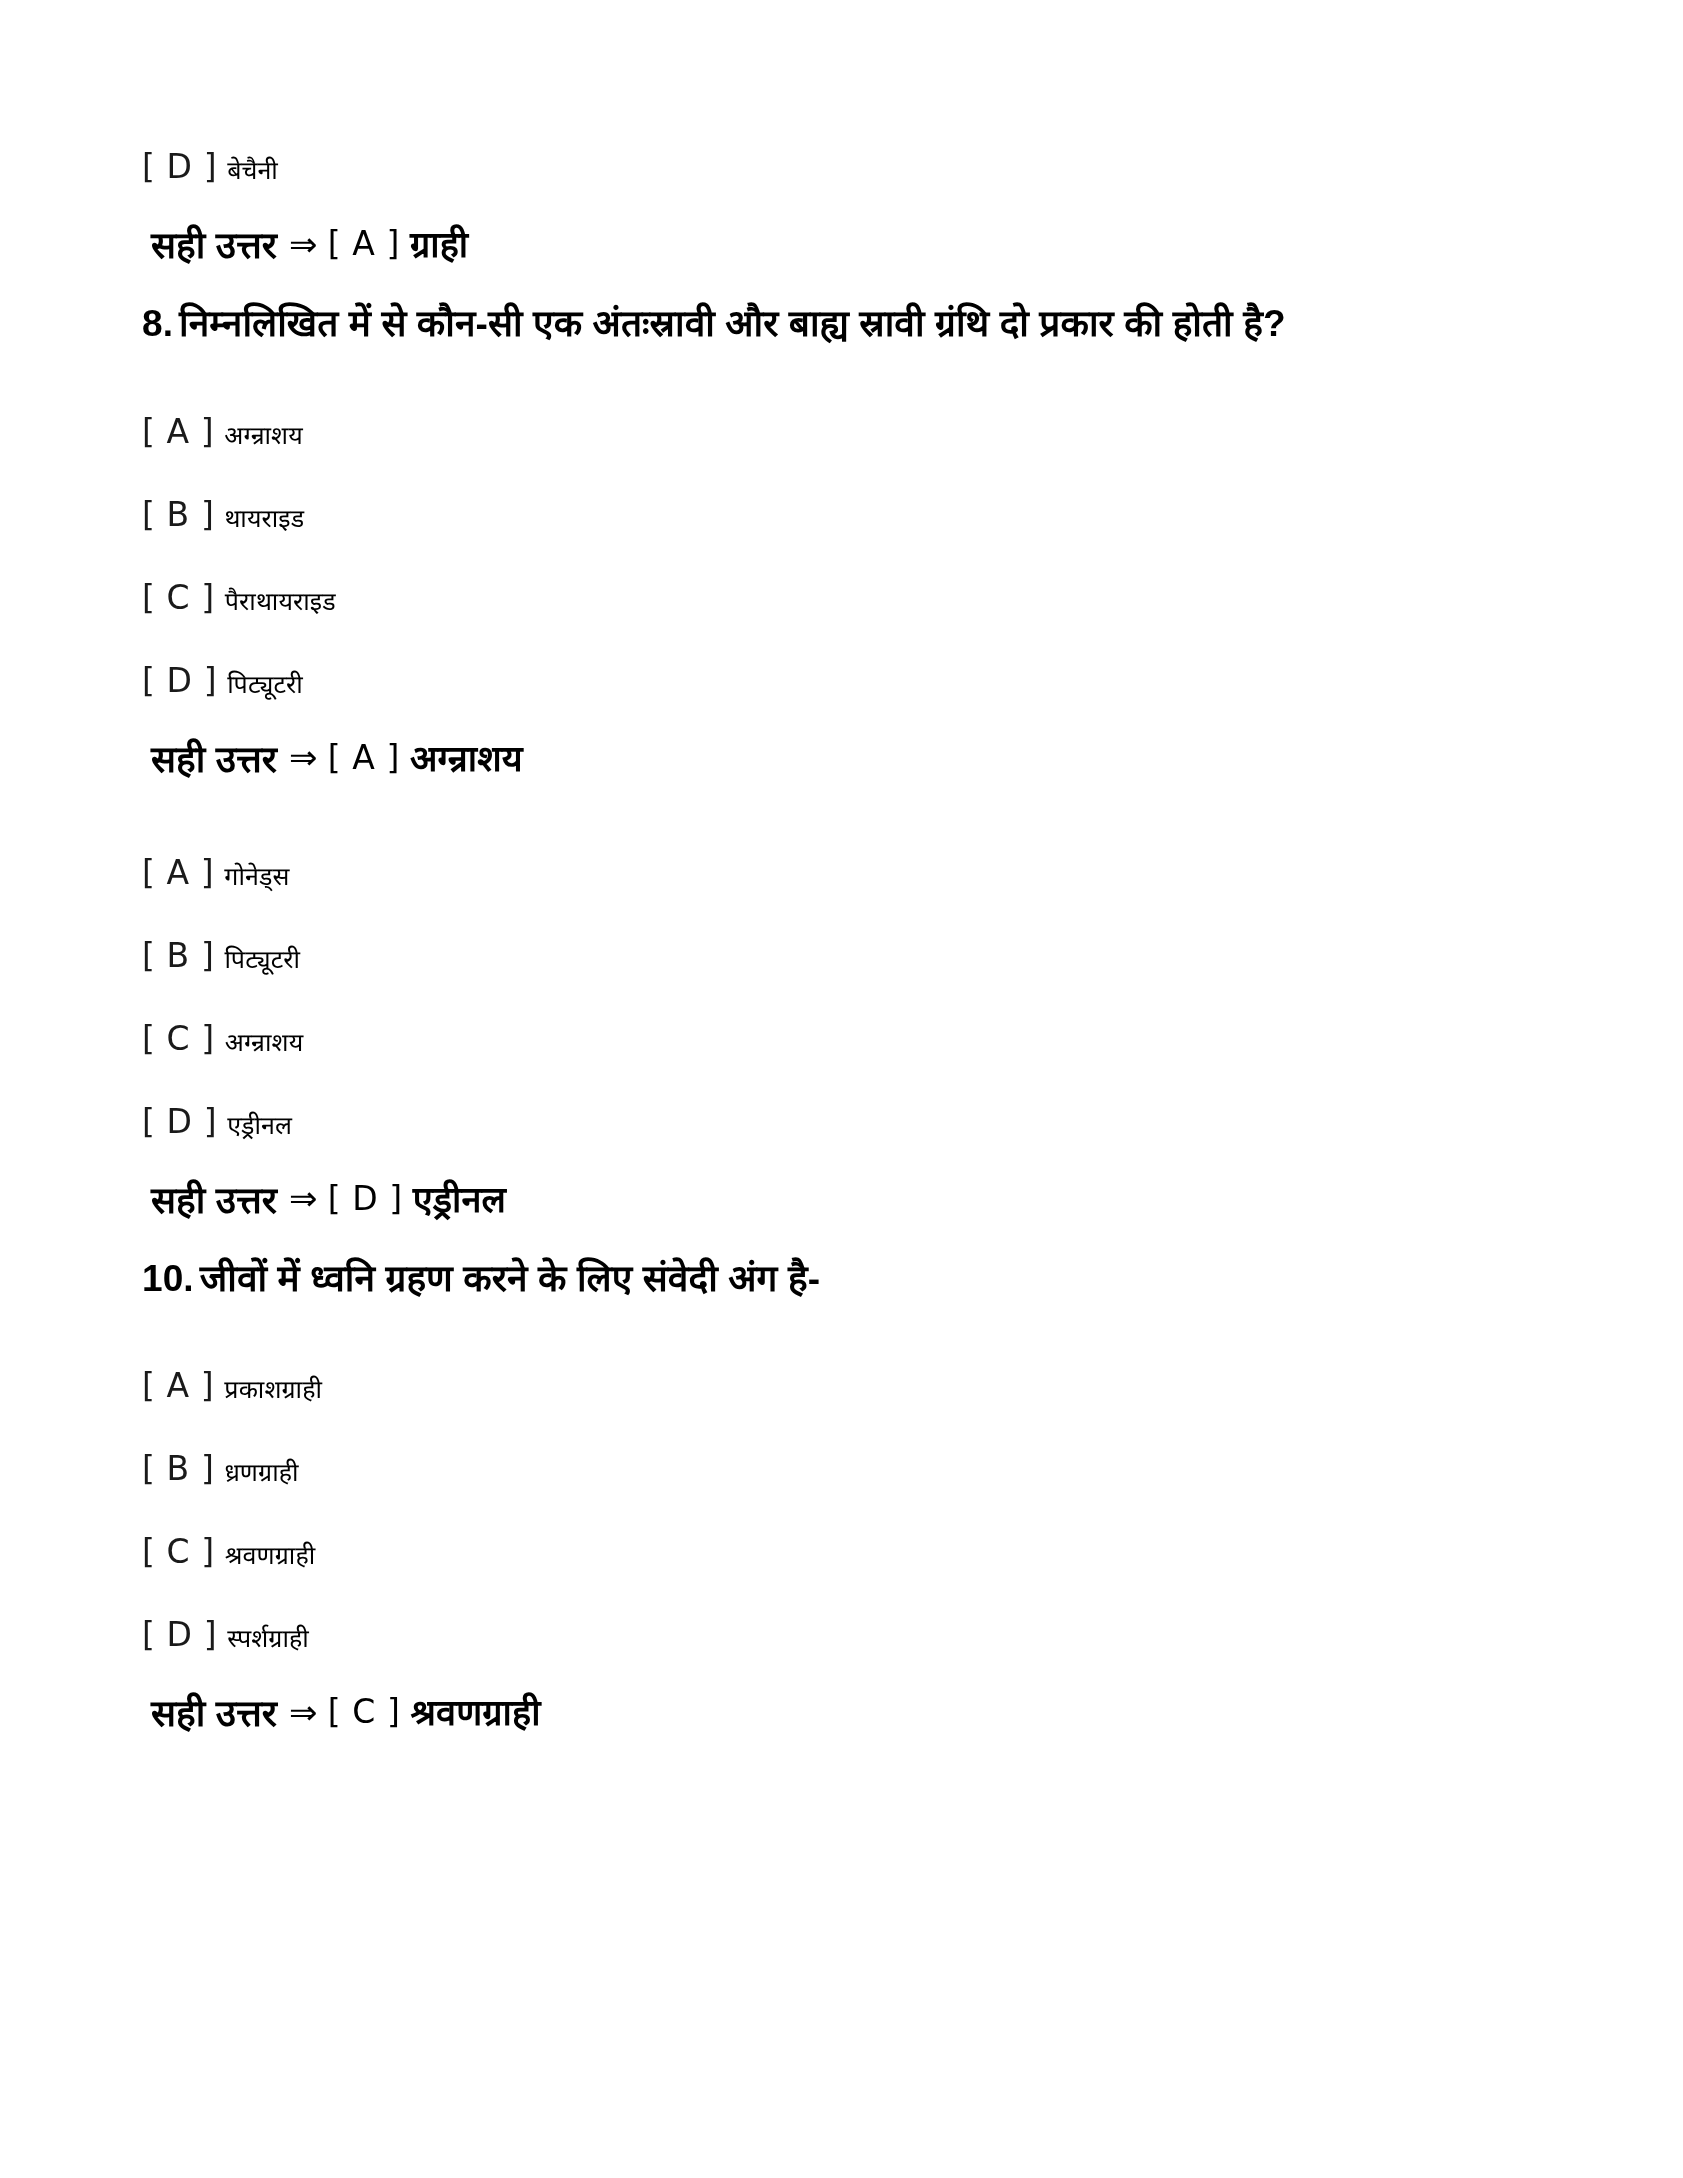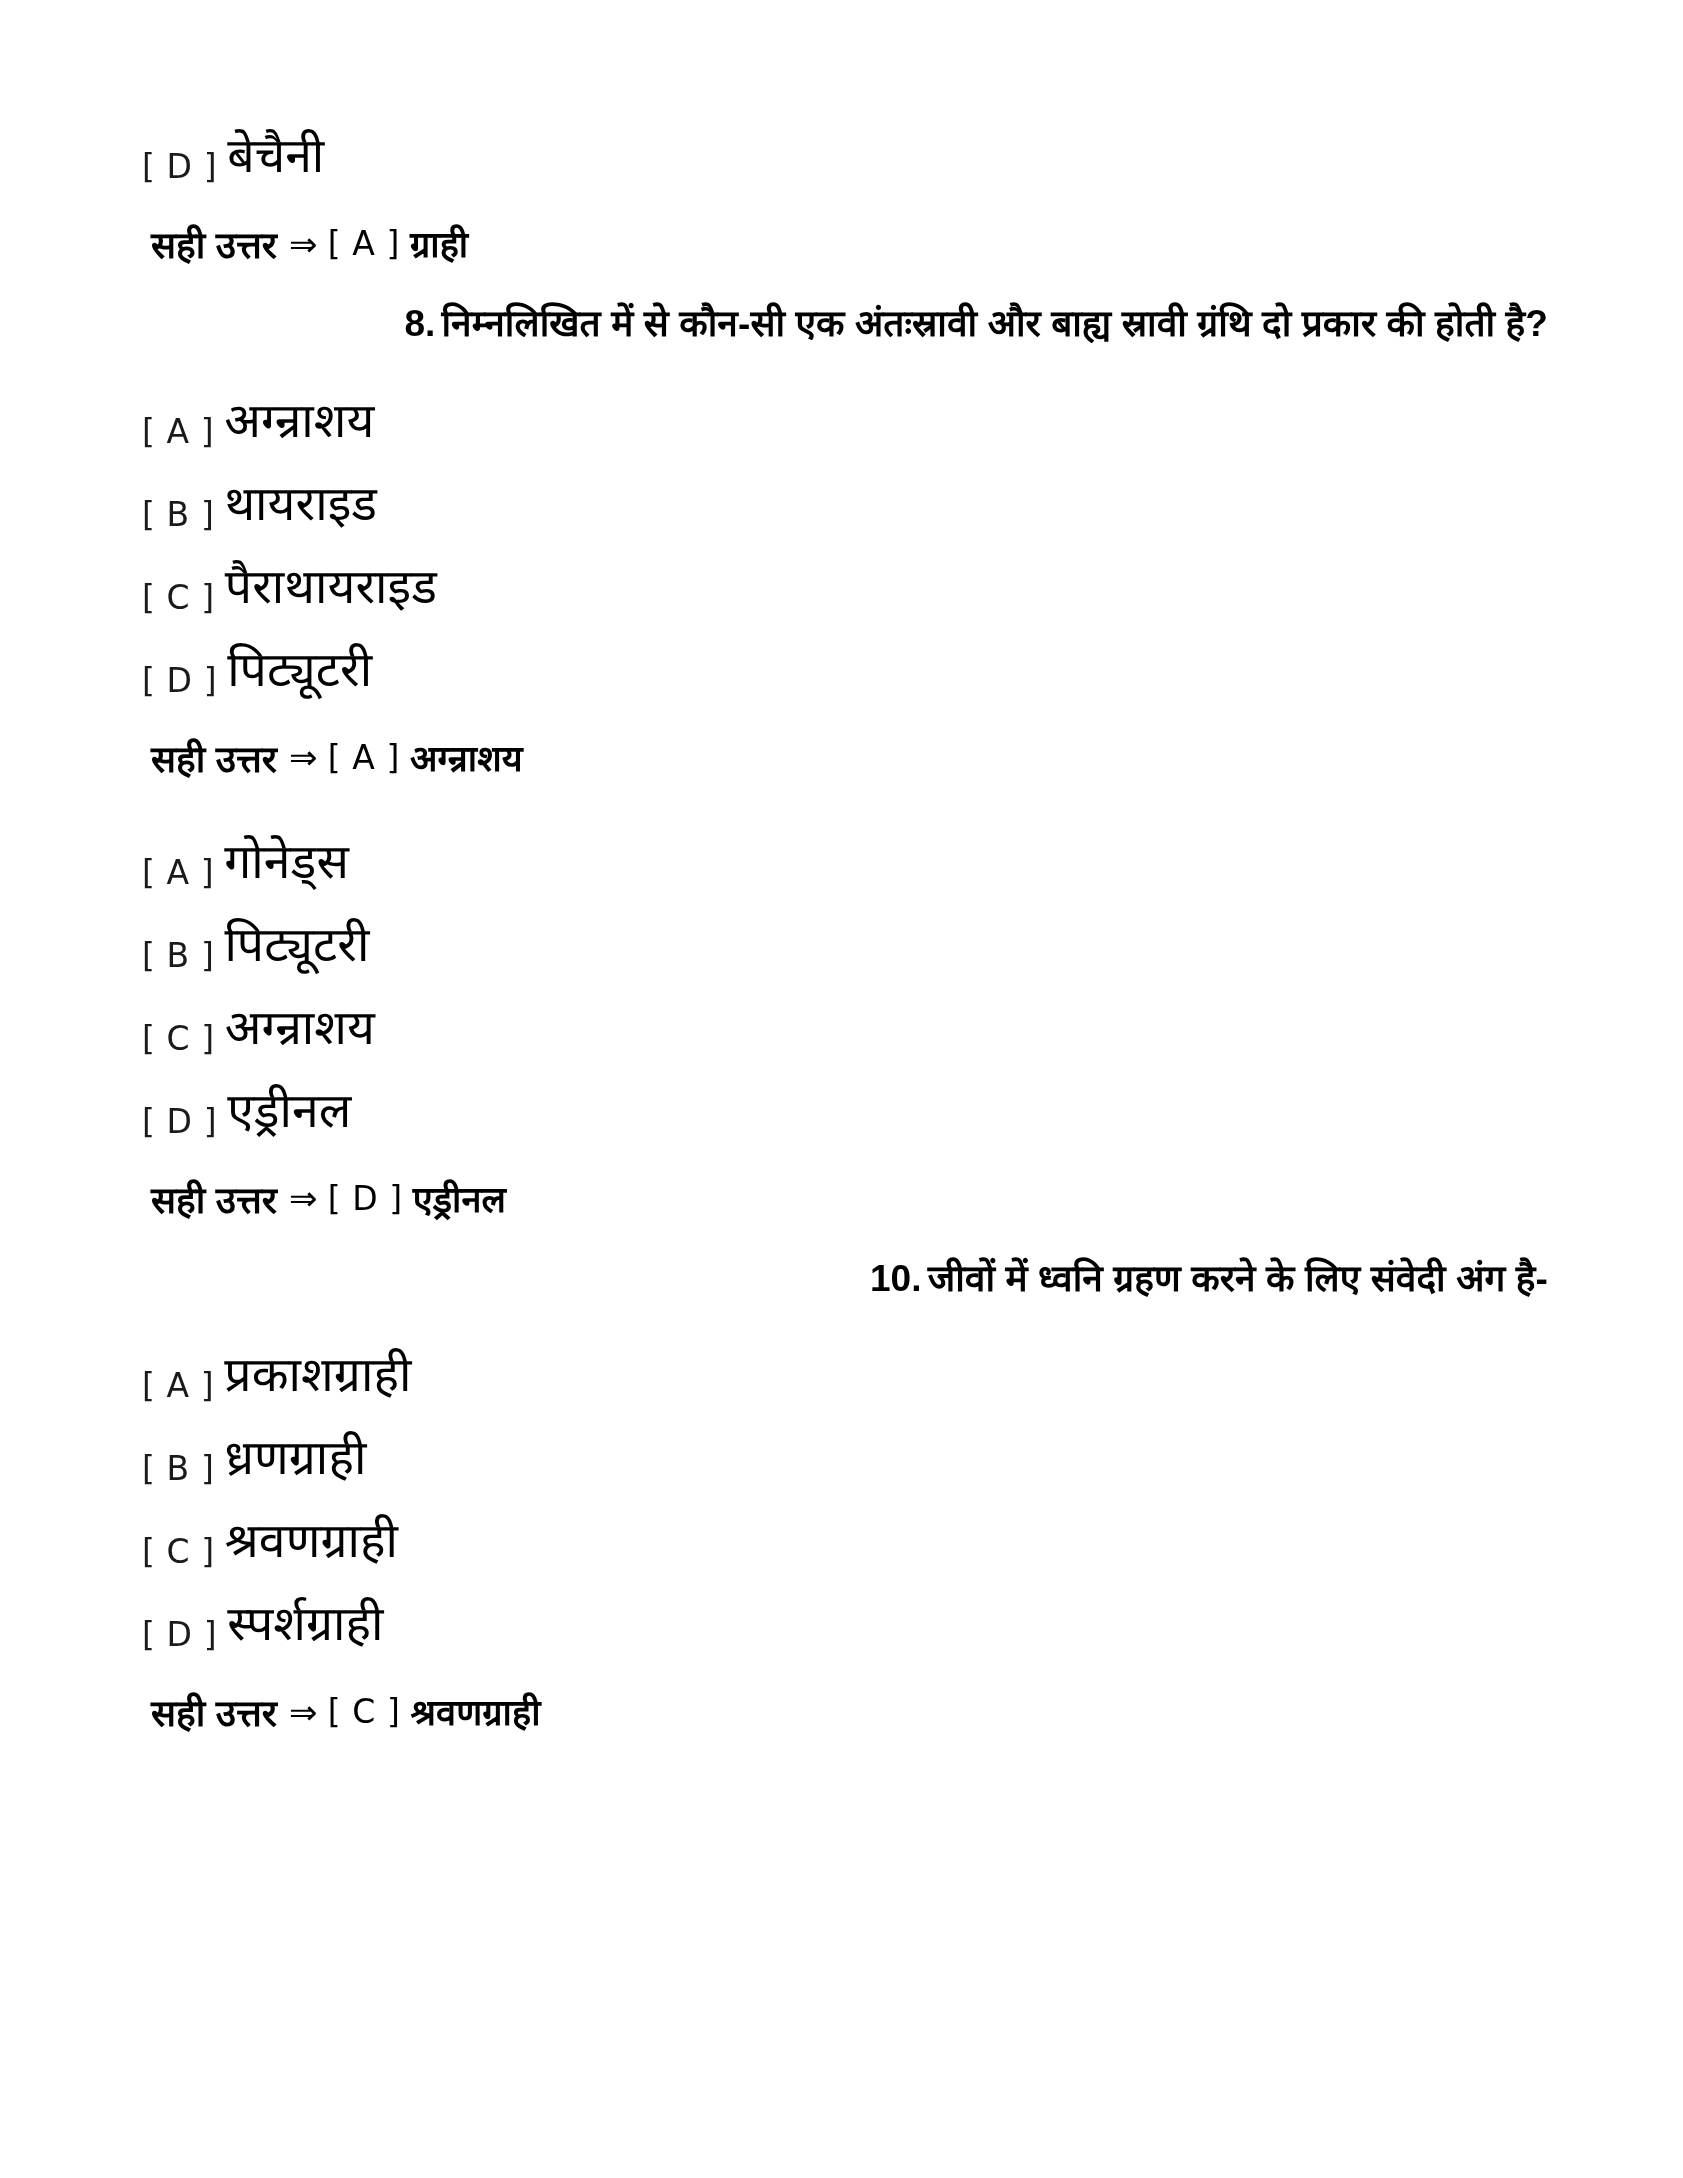--- a/index.html
+++ b/index.html
@@ -46,36 +46,35 @@
   .option .tag {
     font-family: "DejaVu Sans", sans-serif;
     font-size: 33px;
     font-weight: 400;
     color: #1a1a1a;
     margin-right: 10px;
     letter-spacing: 0.6px;
   }
   .option .opt-text {
     font-family: "Liberation Sans", "DejaVu Sans", sans-serif;
-    font-size: 48px;
+    font-size: 25px;
     font-weight: 400;
     color: #000;
   }
 
   
   .question {
     font-family: "Liberation Sans", "DejaVu Sans", sans-serif;
     font-size: 37px;
     font-weight: 700;
     color: #000;
     margin: 0 0 30px 0;
     letter-spacing: 0.1px;
     line-height: 1.15;
     white-space: nowrap;
-    text-align: right;
   }
   .question .qnum {
     font-weight: 700;
     margin-right: 6px;
   }
 
   
   .answer {
     font-family: "Liberation Sans", "DejaVu Sans", sans-serif;
     font-size: 37px;

